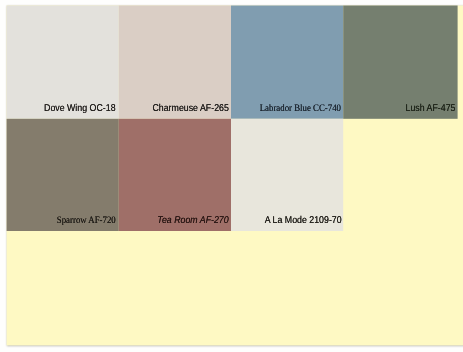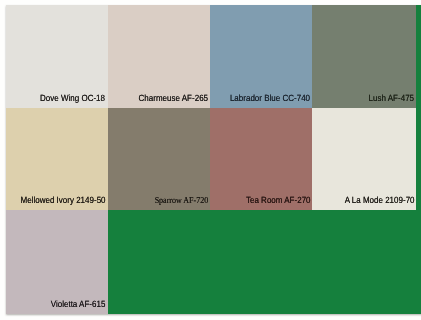--- a/index.html
+++ b/index.html
@@ -19,21 +19,21 @@
   #palette-board {
     position: absolute;
     left: 5.7px;
     top: 5.1px;
     width: 416px;
     height: 308.9px;
     display: grid;
     grid-template-columns: 101.9px 102.9px 101.9px 104.1px;
     grid-template-rows: 102.7px 102.5px 103.7px;
     box-shadow: 0 0.8px 1.8px rgba(70,66,60,0.42);
-    background: #15803d;
+    background: #fef9c3;
   }
   .swatch {
     position: relative;
     box-sizing: border-box;
     overflow: hidden;
   }
   .swatch-label {
     position: absolute;
     right: 2.2px;
     bottom: 4px;
@@ -53,43 +53,37 @@
 
   <div class="swatch" style="background: rgb(227, 225, 220);">
     <span class="swatch-label" style="color: rgb(35, 32, 30);">Dove Wing OC-18</span>
   </div>
 
   <div class="swatch" style="background: rgb(218, 206, 197); text-decoration: underline;">
     <span class="swatch-label" style="color: rgb(35, 32, 30);">Charmeuse AF-265</span>
   </div>
 
 
-  <div class="swatch" style="background: rgb(128, 157, 176);">
+  <div class="swatch" style="background: rgb(128, 157, 176); font-family: Liberation Serif, serif;">
     <span class="swatch-label" style="color: rgb(28, 38, 48);">Labrador Blue CC-740</span>
   </div>
 
   <div class="swatch" style="background: rgb(117, 127, 111); text-decoration: underline;">
     <span class="swatch-label" style="color: rgb(30, 36, 25);">Lush AF-475</span>
   </div>
 
-  <div class="swatch" style="background: rgb(221, 208, 173);">
-    <span class="swatch-label" style="color: rgb(36, 31, 24);">Mellowed Ivory 2149-50</span>
-  </div>
 
 
 
   <div class="swatch" style="background: rgb(132, 124, 108); font-family: Liberation Serif, serif;">
     <span class="swatch-label" style="color: rgb(31, 28, 23);">Sparrow AF-720</span>
   </div>
 
-  <div class="swatch" style="background: rgb(159, 111, 104);">
+  <div class="swatch" style="background: rgb(159, 111, 104); font-style: italic;">
     <span class="swatch-label" style="color: rgb(42, 23, 20);">Tea Room AF-270</span>
   </div>
 
   <div class="swatch" style="background: rgb(232, 230, 220);">
     <span class="swatch-label" style="color: rgb(35, 33, 28);">A La Mode 2109-70</span>
   </div>
 
-  <div class="swatch" style="background: rgb(195, 184, 188);">
-    <span class="swatch-label" style="color: rgb(34, 29, 32);">Violetta AF-615</span>
-  </div>
 
 </div>
 
 </body></html>

